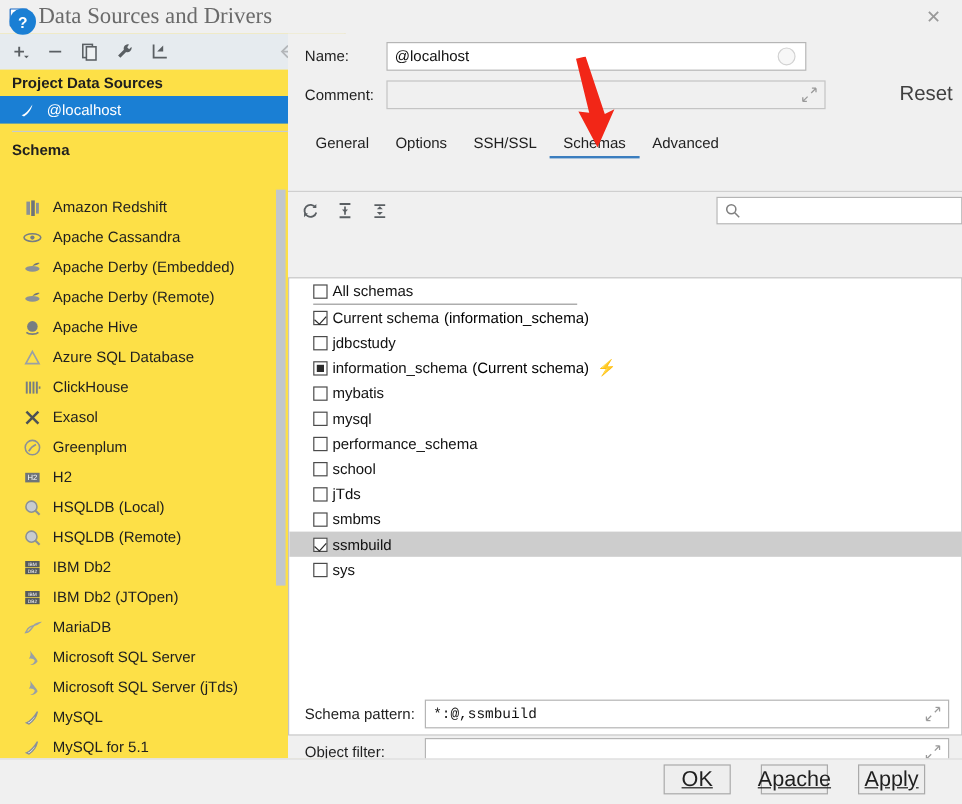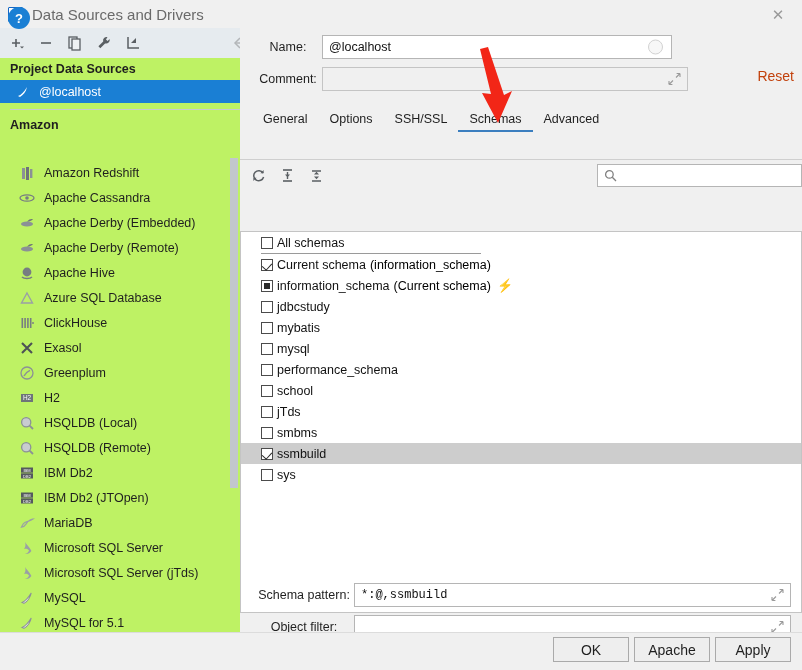--- a/index.html
+++ b/index.html
@@ -23,37 +23,37 @@
   .titlebar .ij-logo {
     width: 15px; height: 15px; margin-left: 8px; margin-right: 9px;
     background: #ffffff; border: 1.6px solid #1567c4; border-radius: 1px;
     position: relative; flex: none;
   }
   .titlebar .ij-logo::after {
     content: "IJ"; position: absolute; left: 0; right: 0; top: -1px;
     font-size: 8px; font-weight: bold; text-align: center; color: #14345c;
     letter-spacing: -0.5px;
   }
-  .titlebar .title-text { color: #6a6a6a; font-size: 15px; }
+  .titlebar .title-text { color: #6a6a6a; font-size: 19px; font-family: Liberation Serif, serif; }
   .win-close {
     position: absolute; right: 0; top: 0; width: 48px; height: 28px;
     display: flex; align-items: center; justify-content: center;
     color: #999; font-size: 15px; line-height: 1;
   }
   .topstripe {
     position: absolute; left: 40px; top: 0; width: 140px; height: 3px; background: #c9c9c9;
   }
   .topstripe2 {
     position: absolute; left: 740px; top: 0; width: 62px; height: 3px; background: #c9c9c9;
   }
 
   
   .sidebar {
     position: absolute; left: 0; top: 28px; width: 288px; height: 604px;
-    background: #bef264;
+    background: #fde047;
     border-right: 1px solid #cfcfcf;
   }
   .side-toolbar {
     height: 30px; display: flex; align-items: center; padding-left: 8px; gap: 11px;
     background: #e6ebef;
   }
   .tb-icon { width: 18px; height: 18px; position: relative; color: #5a5f63; }
   .tb-icon svg { display: block; }
   .tb-spacer { flex: 1; }
   .nav-icon { width: 20px; height: 18px; color: #b3b6b9; }
@@ -77,21 +77,21 @@
   }
   .drv-ico { width: 17px; height: 17px; flex: none; display: flex; align-items: center; justify-content: center; color: #777d82; }
   .side-scroll {
     position: absolute; left: 230px; top: 130px; width: 8px; height: 330px;
     background: #c2c7cc; border-radius: 0;
   }
 
   
   .right { position: absolute; left: 240px; top: 28px; width: 562px; height: 604px; background: #f0f0f0; }
 
-  .field-row { display: flex; align-items: center; height: 26px; margin-top: 6px; padding-left: 14px; text-align: center; }
+  .field-row { display: flex; align-items: center; height: 26px; margin-top: 6px; padding-left: 14px; }
   .field-label { width: 68px; font-size: 12.5px; color: #1f1f1f; }
   .txt-input {
     position: relative; height: 24px; background: #ffffff; border: 1px solid #b5b5b5;
     display: flex; align-items: center; padding-left: 6px; font-size: 12.5px; color: #111;
   }
   .txt-input.disabled { background: #f0f0f0; border-color: #c4c4c4; }
   .color-dot {
     position: absolute; right: 8px; top: 50%; transform: translateY(-50%);
     width: 15px; height: 15px; border-radius: 50%; border: 1px solid #d2d2d2; background: #f7f7f7;
   }
@@ -153,29 +153,29 @@
   .footer {
     position: absolute; left: 0; top: 632px; width: 802px; height: 38px; background: #f0f0f0;
     border-top: 1px solid #dcdcdc;
   }
   .help-btn {
     position: absolute; left: 8px; top: 7px; width: 22px; height: 22px; border-radius: 50%;
     background: #1a7fd4; color: #fff; font-size: 13px; font-weight: bold;
     display: flex; align-items: center; justify-content: center;
   }
   .btn {
-    position: absolute; top: 637px; height: 25px; width: 76px;
+    position: absolute; top: 637px; height: 25px; width: 56px;
     background: #eeeeee; border: 1px solid #aaaaaa;
-    display: flex; align-items: center; justify-content: center; font-size: 14px; color: #1f1f1f;
+    display: flex; align-items: center; justify-content: center; font-size: 18px; color: #1f1f1f; text-decoration: underline;
   }
   #btn-ok { left: 553px; }
   #btn-cancel { left: 634px; }
   #btn-apply { left: 715px; }
 
-  .reset-link { position: absolute; right: 8px; top: 40px; color: #c2410c; font-size: 14px; }
+  .reset-link { position: absolute; right: 8px; top: 40px; color: #404040; font-size: 17px; }
 
   
   .arrow { position: absolute; left: 478px; top: 47px; width: 40px; height: 76px; pointer-events: none; }
 </style>
 </head>
 <body>
 
 <div id="app">
 
   <div class="topstripe"></div>
@@ -239,21 +239,21 @@
       <span class="drv-ico">
         <svg width="16" height="16" viewBox="0 0 16 16">
             <path d="M3 12c3-1 6-4 9-9-1 5-4 8-7 10z" fill="#ffffff"></path>
           </svg>
       </span>
       <span>@localhost</span>
     </div>
 
     <div class="sep-line"></div>
 
-    <div class="side-section" style="padding-top:6px">Amazon</div>
+    <div class="side-section" style="padding-top:6px">Schema</div>
 
     <div class="driver-list" id="driver-list">
         <div class="drv-row">
           <span class="drv-ico">
             <svg width="16" height="16" viewBox="0 0 16 16">
               <rect x="3" y="3" width="3" height="11" fill="#8b9196"></rect>
               <rect x="7" y="2" width="3" height="13" fill="#6e7479"></rect>
               <rect x="11" y="4" width="2.4" height="9" fill="#8b9196"></rect>
             </svg>
           </span>
@@ -497,28 +497,28 @@
           <span class="cb"></span>
           <span class="sch-name">All schemas</span>
         </div>
         <div class="sch-sep"></div>
         <div class="sch-row">
           <span class="cb checked"></span>
           <span class="sch-name">Current schema</span>
           <span class="sch-note">(information_schema)</span>
         </div>
         <div class="sch-row">
+          <span class="cb"></span>
+          <span class="sch-name">jdbcstudy</span>
+        </div>
+        <div class="sch-row">
           <span class="cb filled"></span>
           <span class="sch-name">information_schema</span>
           <span class="sch-note">(Current schema)</span>
           <span class="bolt">⚡</span>
-        </div>
-        <div class="sch-row">
-          <span class="cb"></span>
-          <span class="sch-name">jdbcstudy</span>
         </div>
         <div class="sch-row">
           <span class="cb"></span>
           <span class="sch-name">mybatis</span>
         </div>
         <div class="sch-row">
           <span class="cb"></span>
           <span class="sch-name">mysql</span>
         </div>
         <div class="sch-row">

